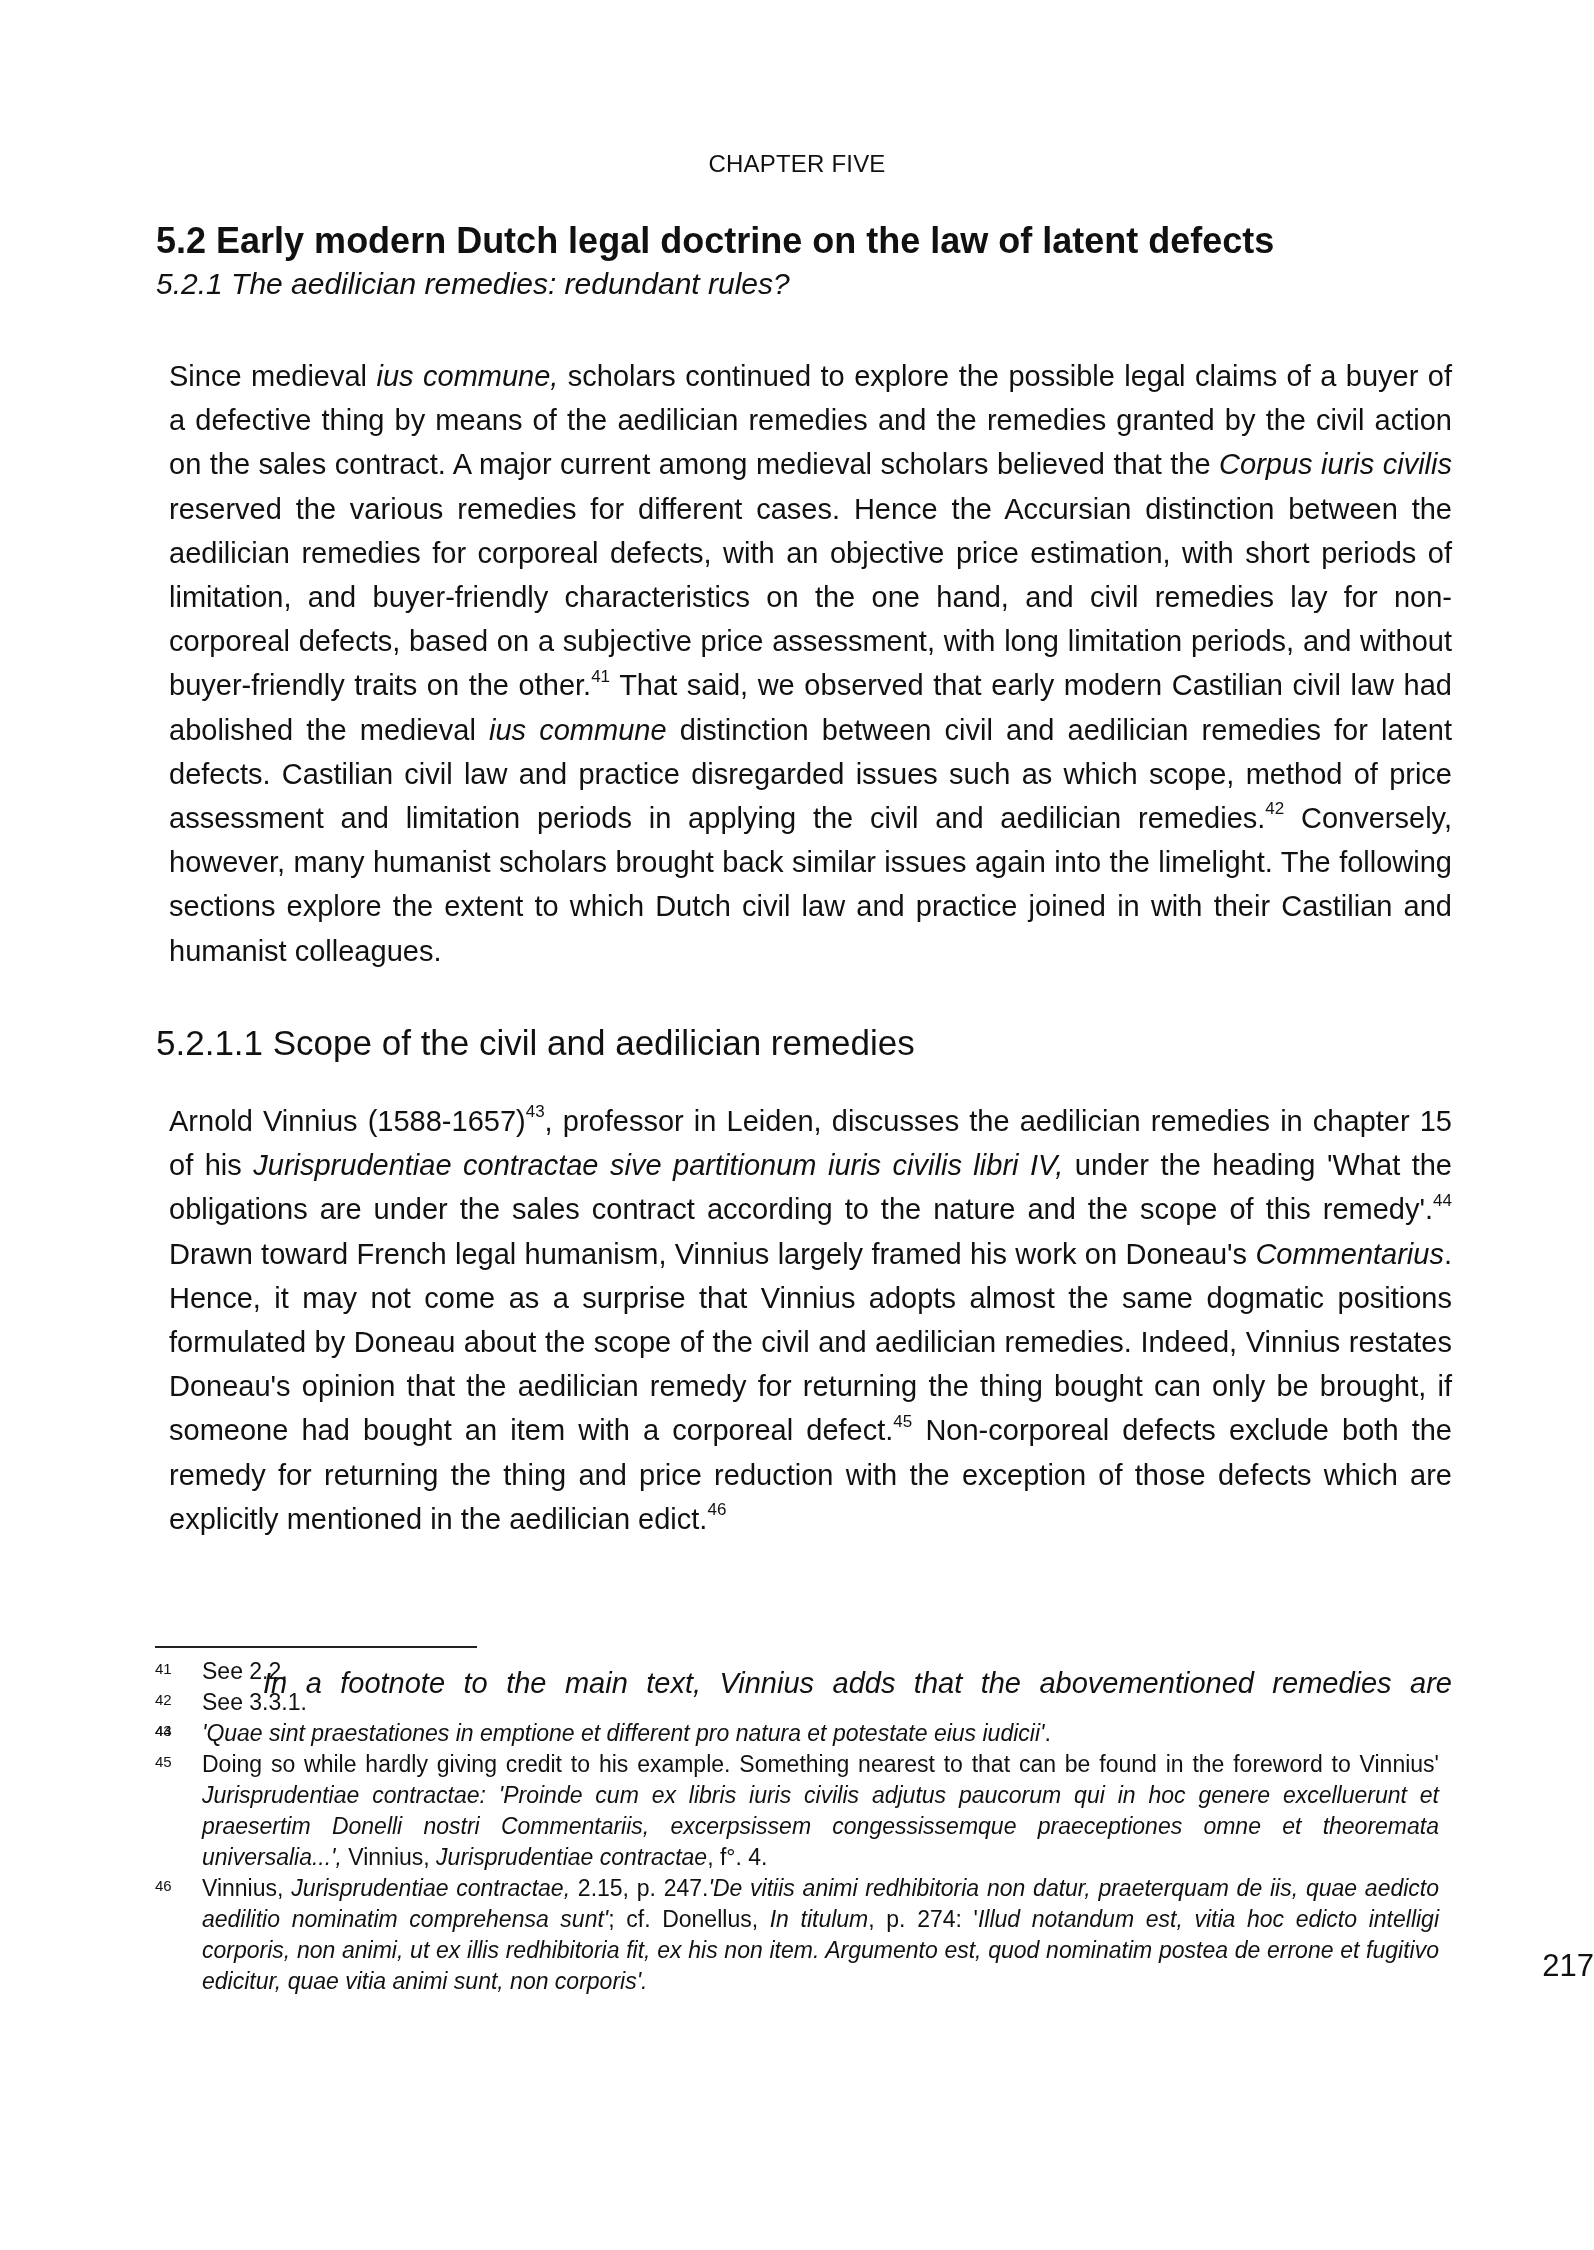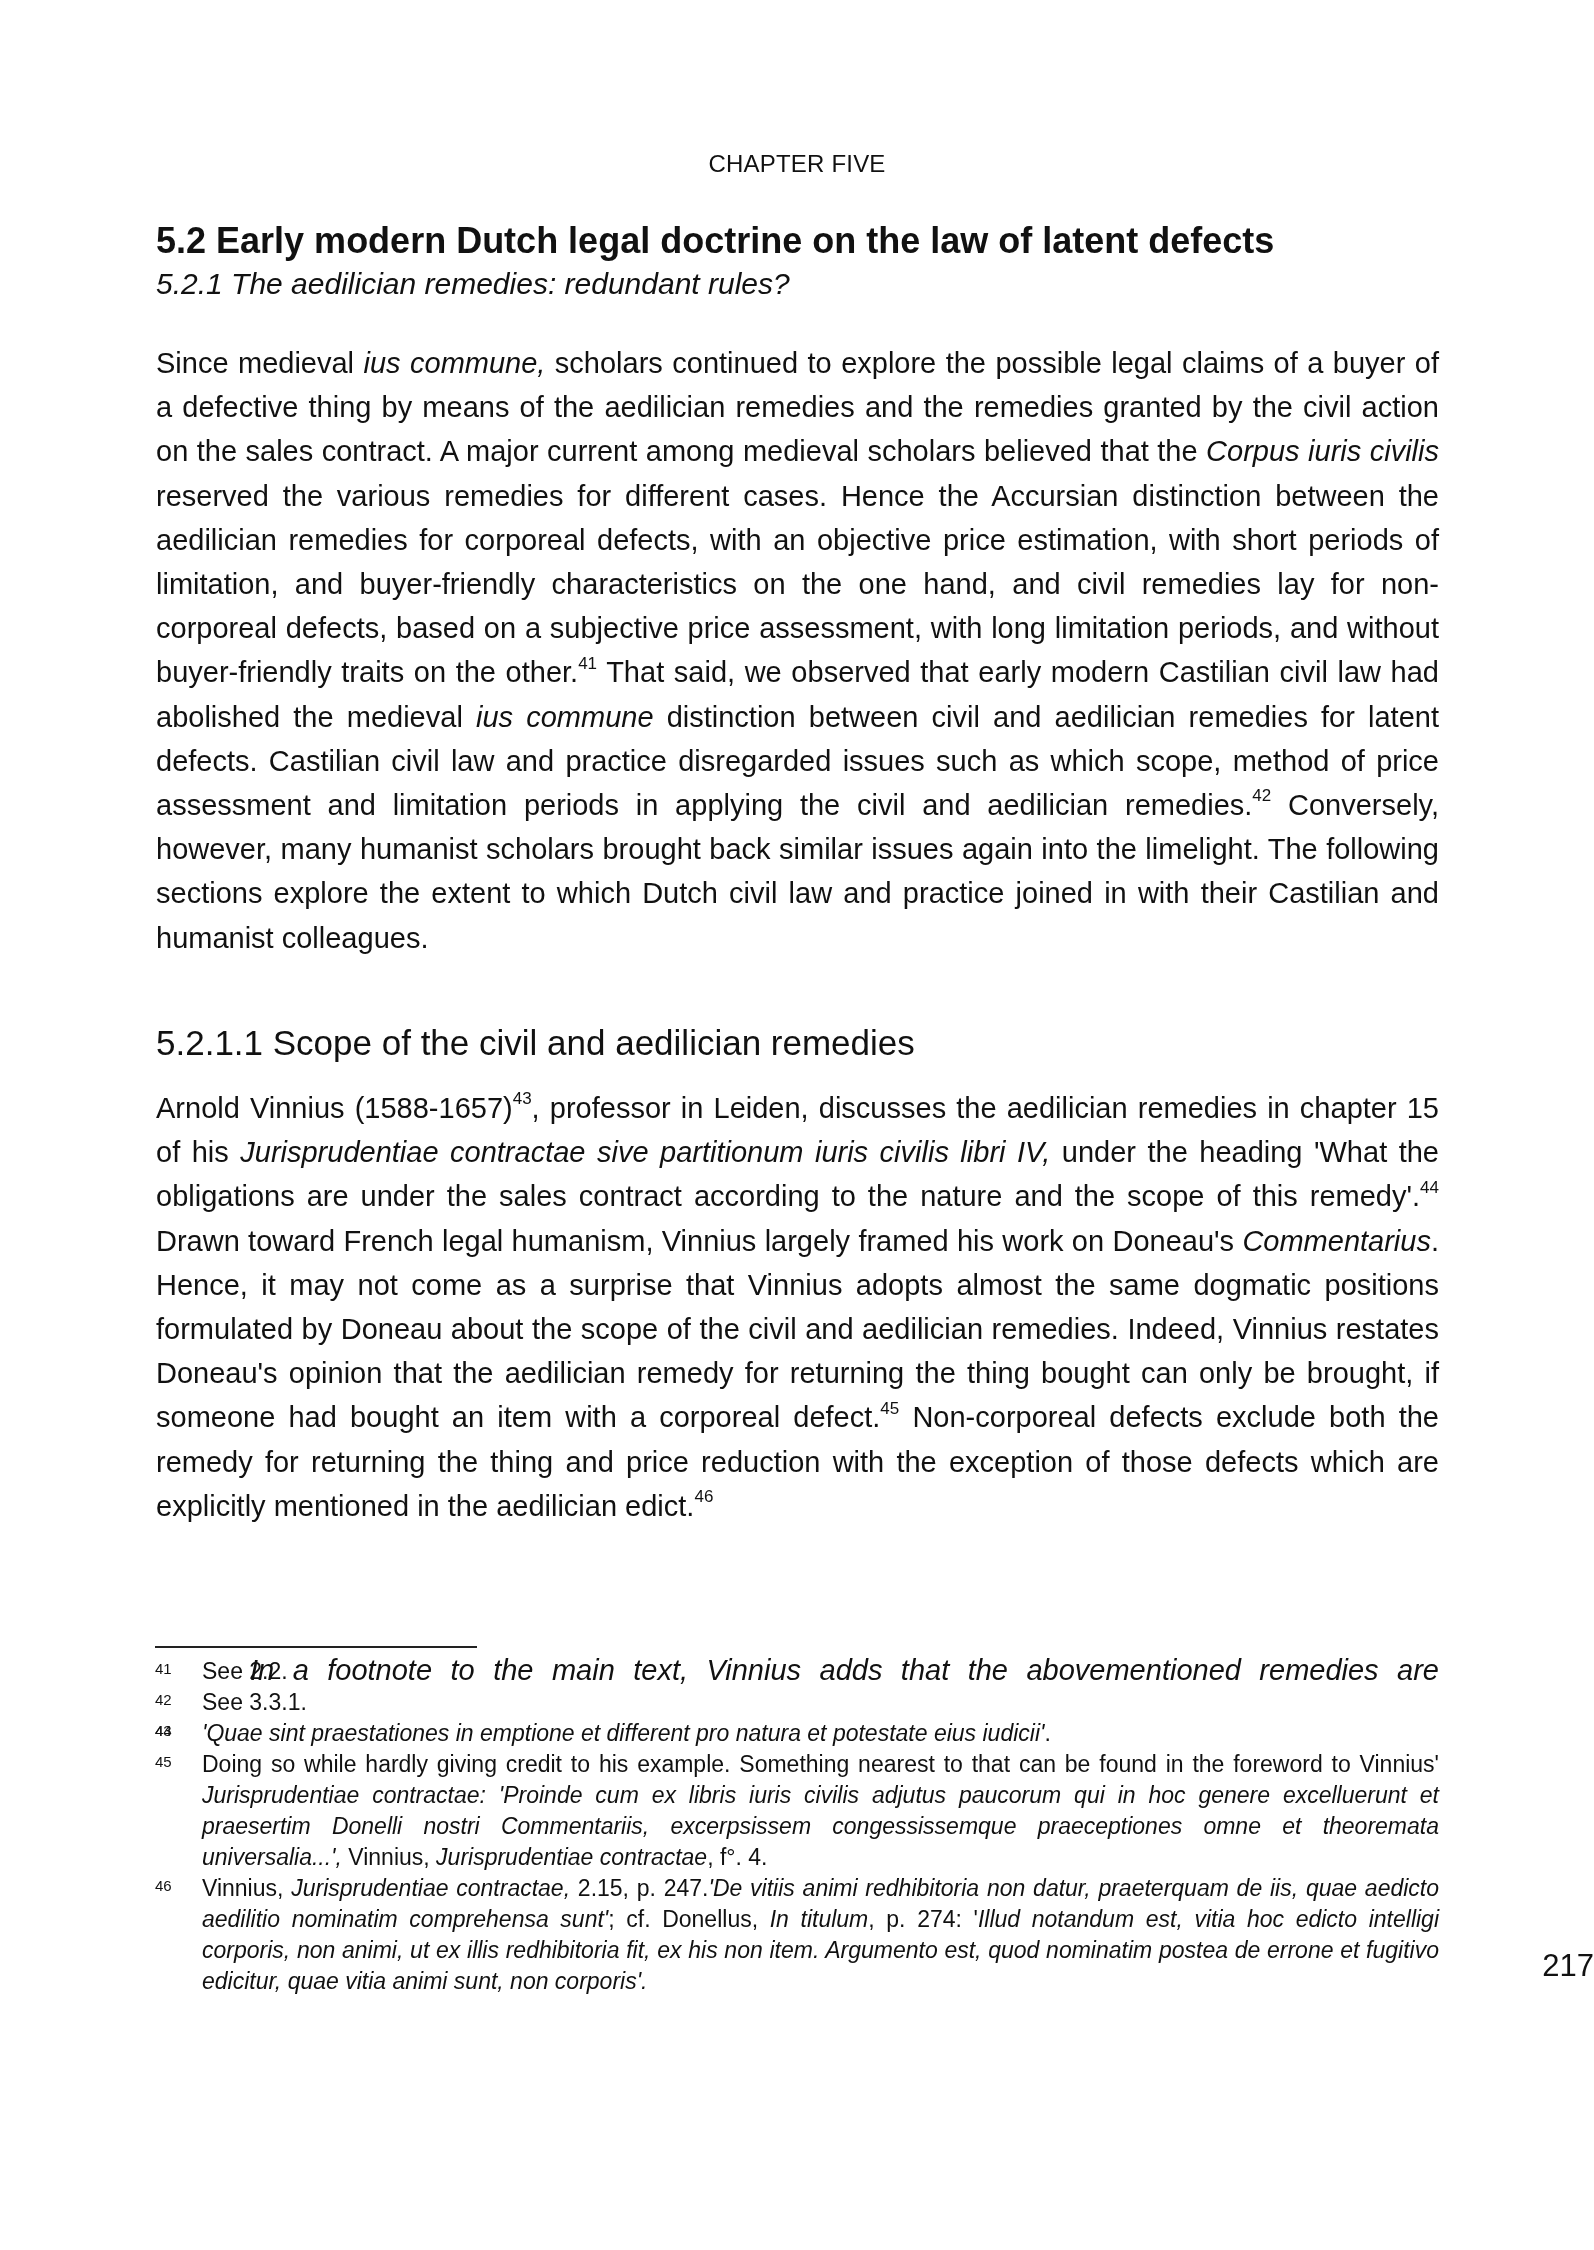--- a/index.html
+++ b/index.html
@@ -4,21 +4,21 @@
 <style>
   html, body { margin: 0; padding: 0; background: #ffffff; }
   body { width: 1594px; height: 2250px; position: relative; overflow: hidden;
          font-family: "Liberation Sans", sans-serif; color: #111111; }
   .page { position: absolute; left: 0; top: 0; width: 1594px; height: 1597px; background: #fff; }
   .running-head { position: absolute; top: 150px; left: 0; width: 1594px; text-align: center;
                   font-size: 24px; letter-spacing: 0.2px; }
   .col { position: absolute; left: 156px; width: 1283px; }
   .h-section { top: 221px; font-size: 36px; font-weight: bold; line-height: 40px; }
   .h-subsection { top: 264px; font-size: 30px; font-style: italic; line-height: 40px; }
-  .para { font-size: 29px; line-height: 44.2px; text-align: justify; margin: 0; }
+  .para { font-size: 29px; line-height: 44.2px; text-align: justify; margin: 13px; }
   .p1 { top: 341px; }
   .h-subsub { top: 1023px; font-size: 35px; line-height: 40px; }
   .p2 { top: 1086px; }
   .p3 { top: 1648px; text-indent: 94px; text-align-last: justify; font-style: italic; }
   .it { font-style: italic; }
   sup { font-size: 17px; line-height: 0; position: relative; top: -3px; vertical-align: super; }
   .fn-rule { position: absolute; left: 155px; top: 1646px; width: 322px; height: 0;
              border-top: 2px solid #222; }
   .footnotes { position: absolute; left: 155px; top: 1656px; width: 1284px; }
   .fn { position: relative; padding-left: 47px; font-size: 23px; line-height: 31px;

